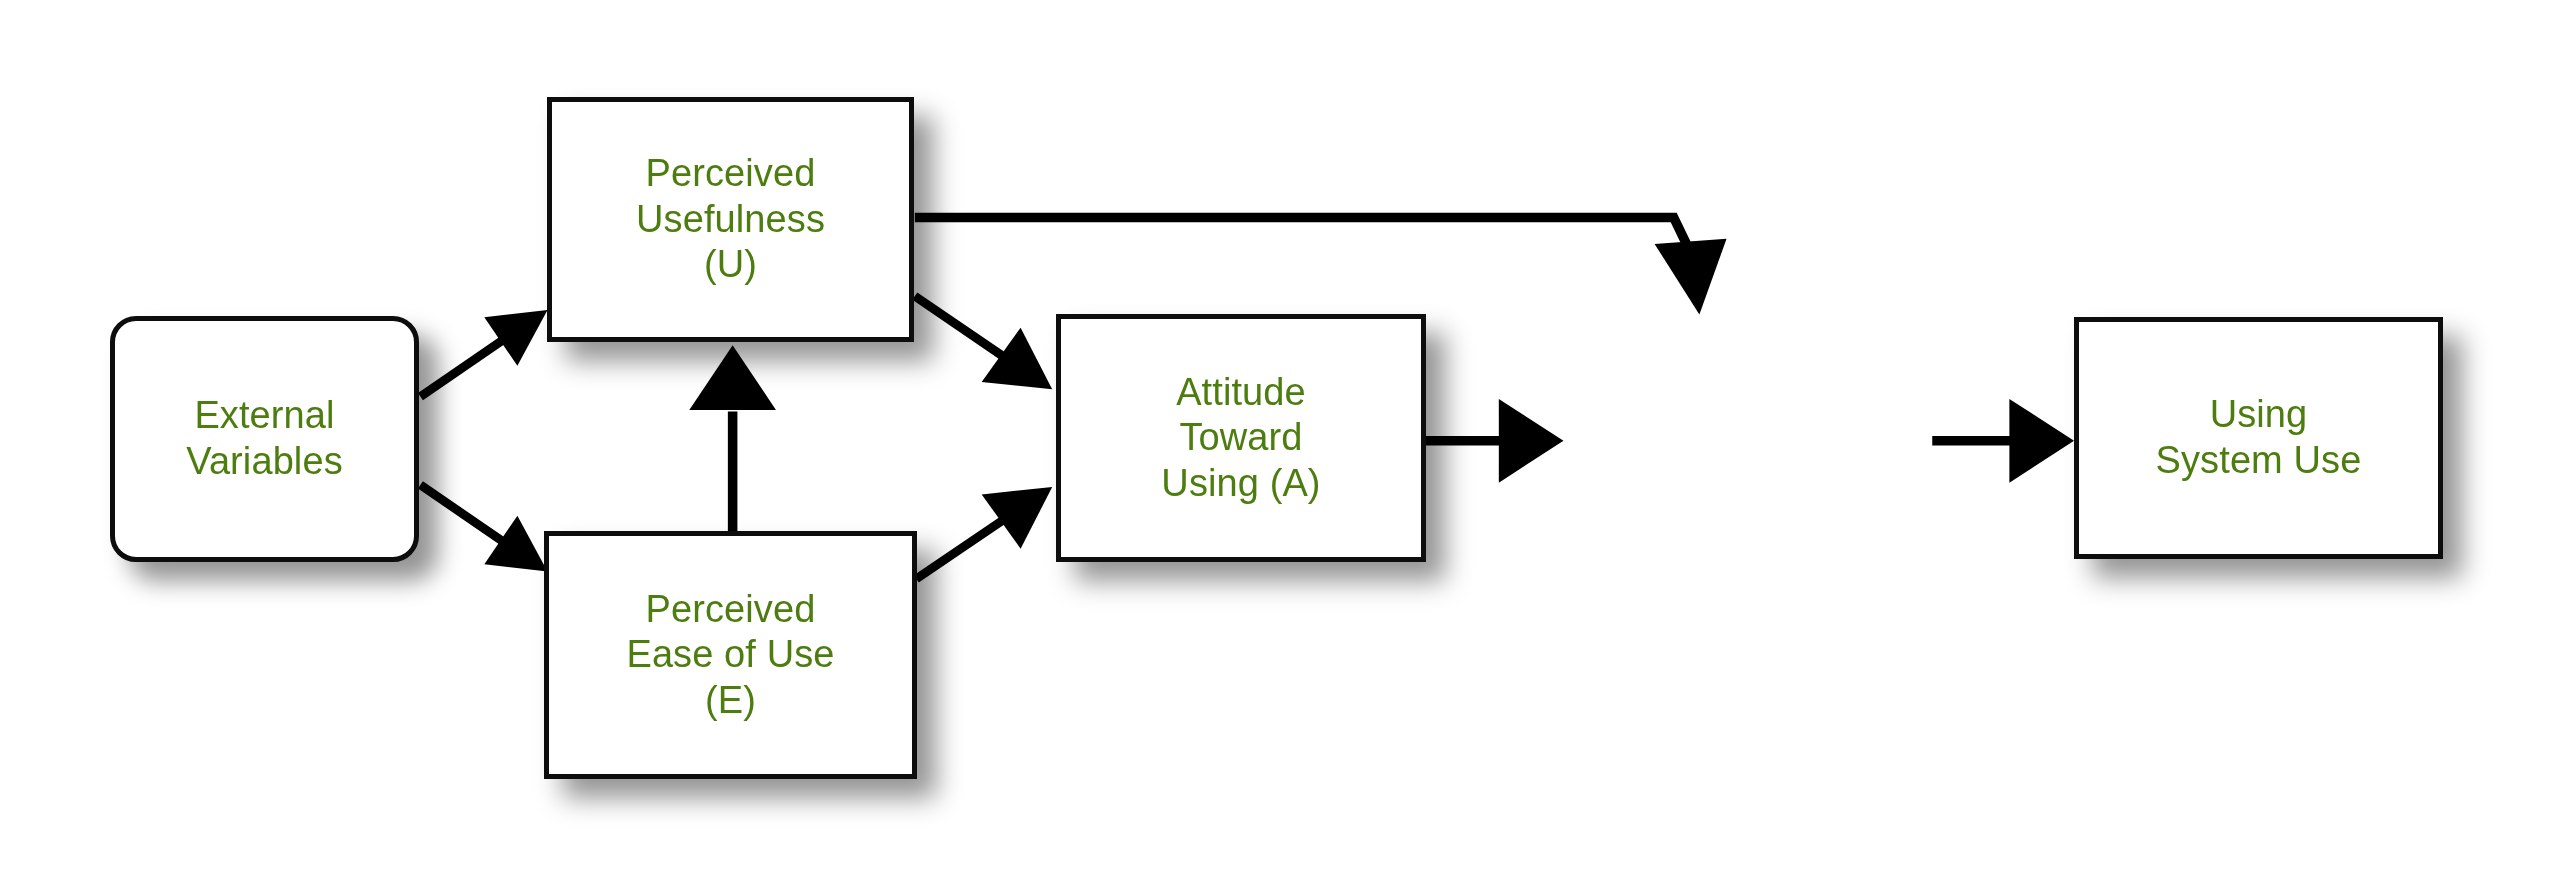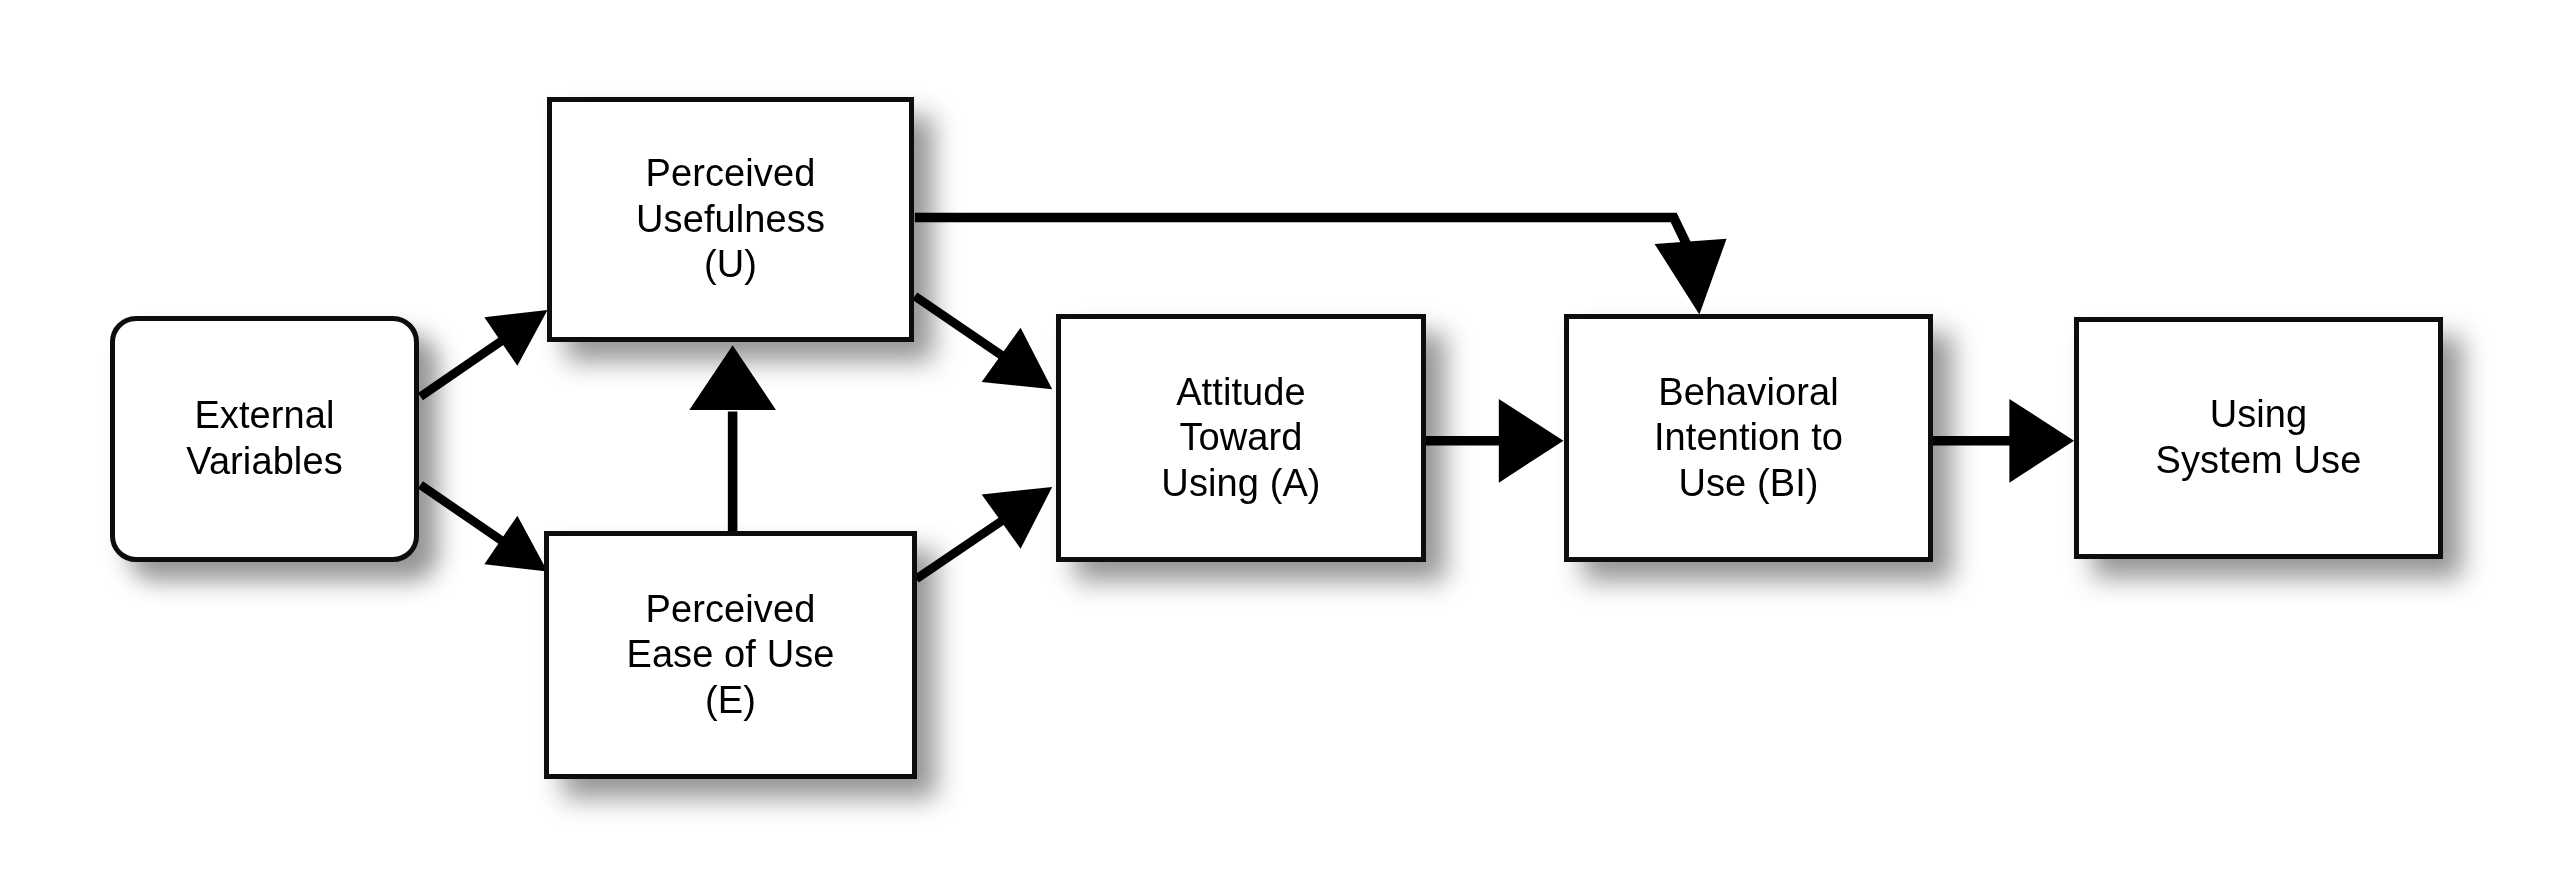--- a/index.html
+++ b/index.html
@@ -29,21 +29,21 @@
     background: #ffffff;
     border: 5.1px solid #0d0d0d;
     display: flex;
     align-items: center;
     justify-content: center;
     box-shadow: 19px 19px 25px rgba(0,0,0,0.42);
     z-index: 2;
   }
   .node-label {
     text-align: center;
-    color: #000000;
+    color: #4d7c0f;
     font-size: 38px;
     line-height: 1.20;
     letter-spacing: 0.1px;
     white-space: pre-line;
     padding: 0 7.3px;
   }
   
   #node-external-variables { left: 110px; top: 316px;  width: 309px; height: 246px; border-radius: 26px; }
   #node-perceived-usefulness { left: 547px; top: 97px; width: 367px; height: 245px; }
   #node-perceived-ease-of-use { left: 544px; top: 531px; width: 373px; height: 248px; }
@@ -115,25 +115,20 @@
 Ease of Use
 (E)</span>
   </div>
 
   <div class="node" id="node-attitude-toward-using">
     <span class="node-label">Attitude
 Toward
 Using (A)</span>
   </div>
 
-  <div class="node" id="node-behavioral-intention">
-    <span class="node-label">Behavioral
-Intention to
-Use (BI)</span>
-  </div>
 
   <div class="node" id="node-actual-system-use">
     <span class="node-label">Using
 System Use</span>
   </div>
 
 </div>
 
 
 </body></html>

